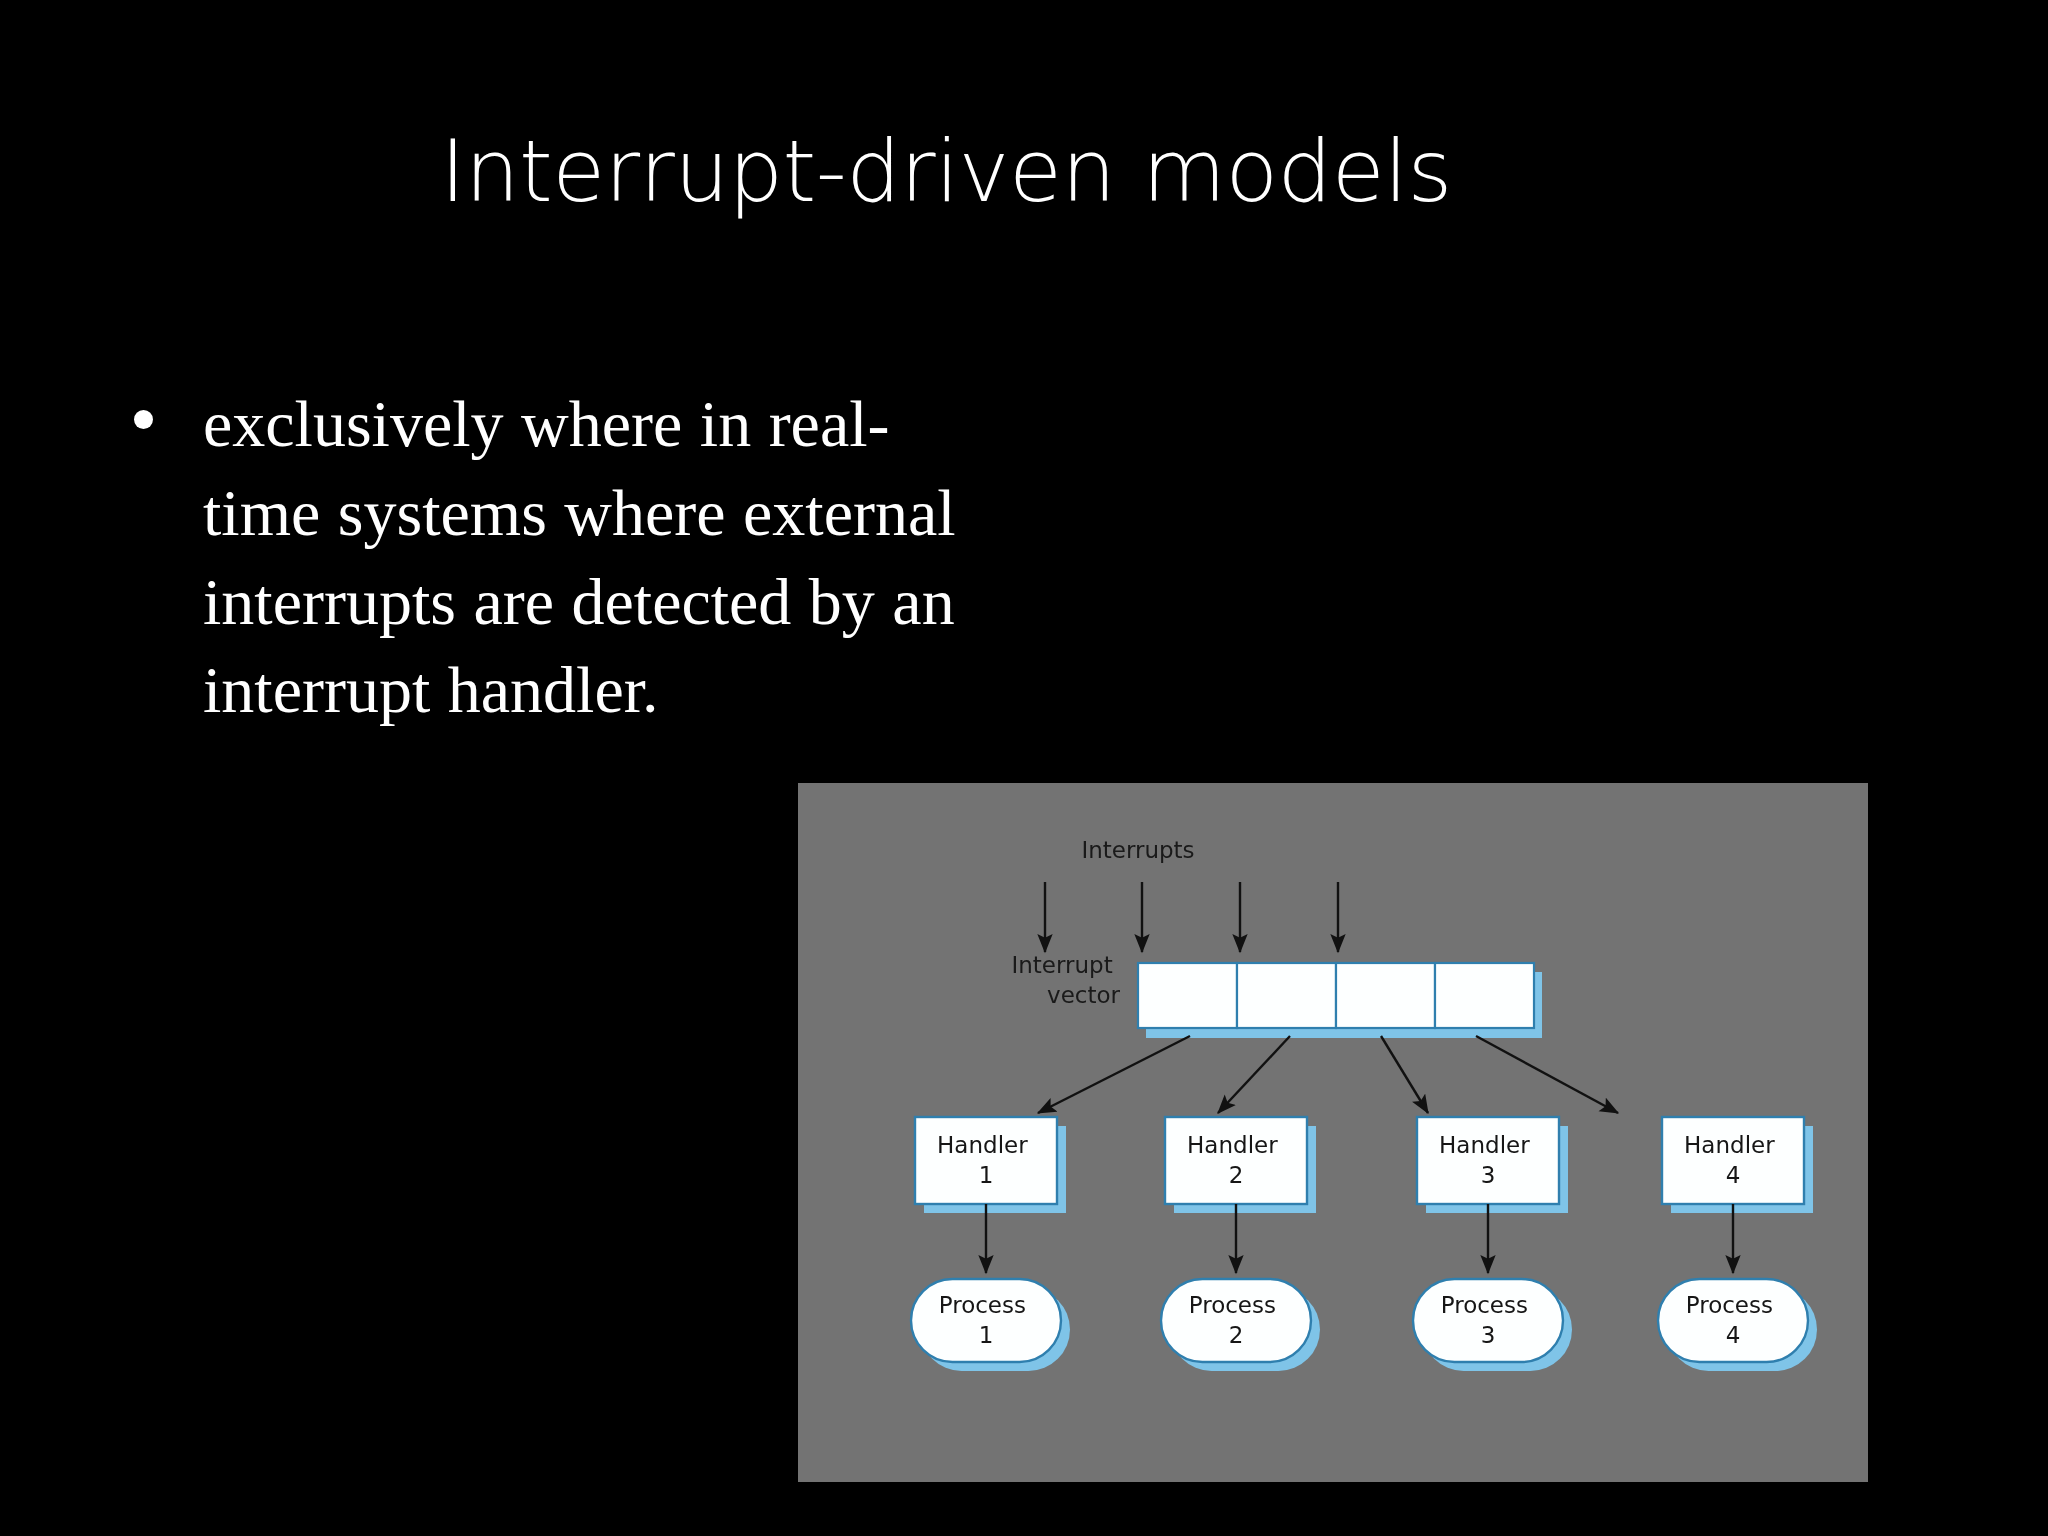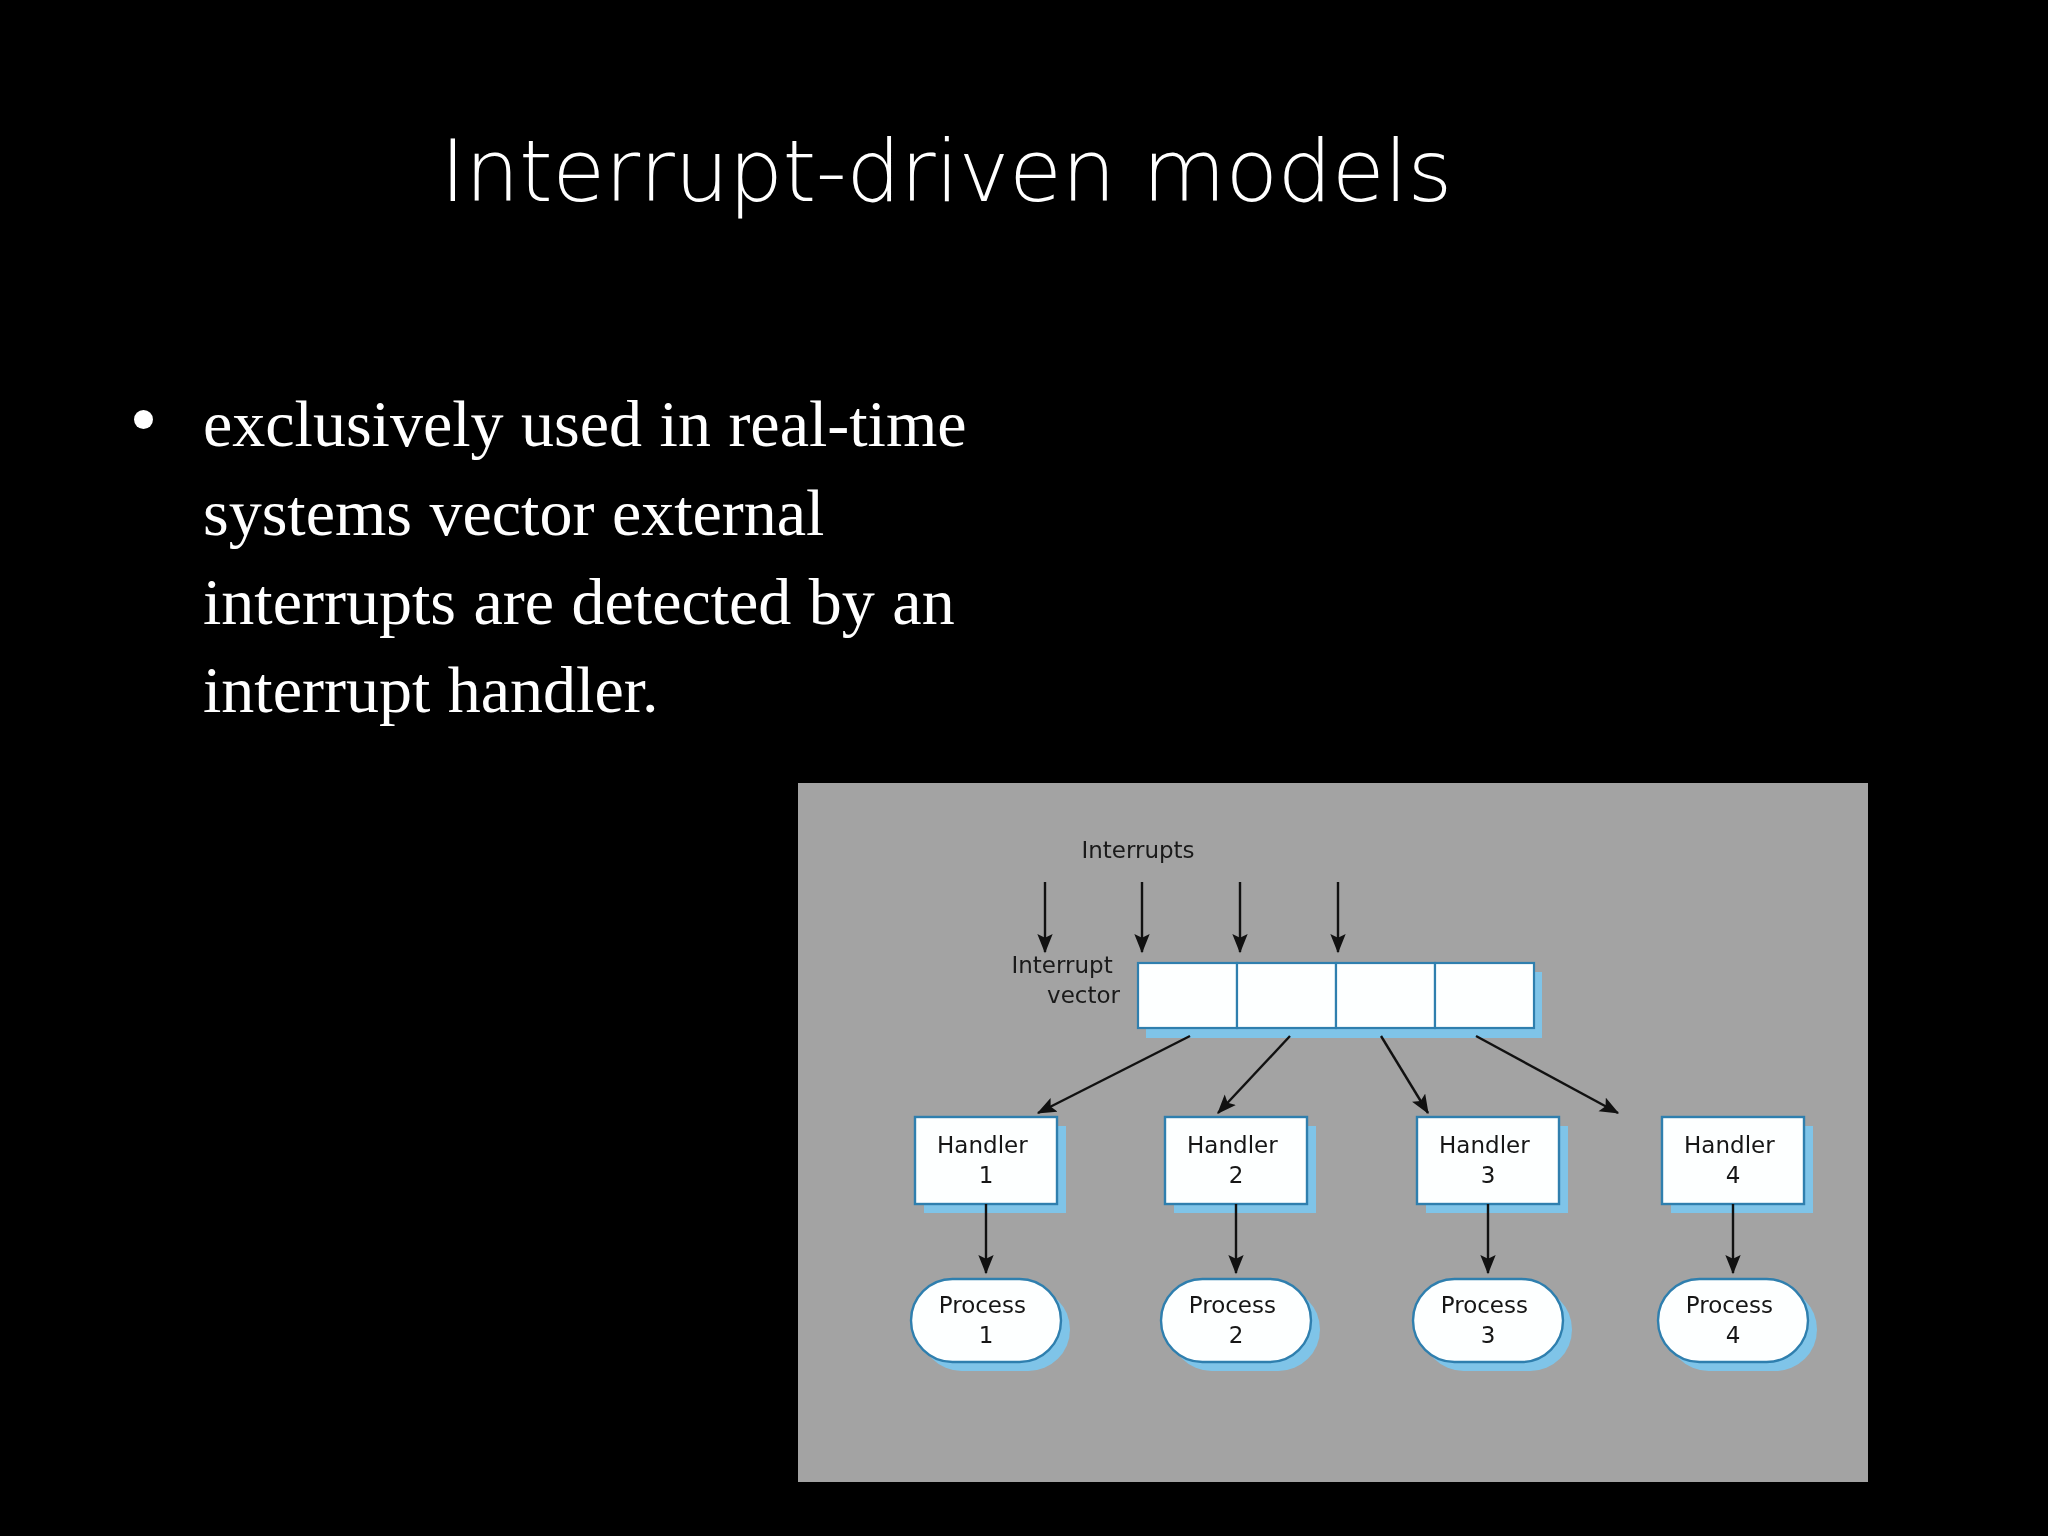--- a/index.html
+++ b/index.html
@@ -68,21 +68,21 @@
     word-spacing: 1px;
   }
 
   
   .diagram-panel {
     position: absolute;
     left: 798px;
     top: 783px;
     width: 1070px;
     height: 699px;
-    background: #a3a3a3;
+    background: #737373;
     overflow: hidden;
   }
   .diagram-svg {
     position: absolute;
     left: 0;
     top: 0;
     width: 1070px;
     height: 699px;
     display: block;
   }
@@ -101,21 +101,21 @@
 </head>
 <body>
 
 <div class="slide">
 
   <div class="slide-title">Interrupt-driven models</div>
 
   <div class="body-block">
     <div class="bullet-row">
       <span class="bullet-dot"></span>
-      <span class="bullet-text">exclusively used in real-time systems vector external interrupts are detected by an interrupt handler.</span>
+      <span class="bullet-text">exclusively where in real-time systems where external interrupts are detected by an interrupt handler.</span>
     </div>
   </div>
 
   <div class="diagram-panel">
     <svg class="diagram-svg" viewBox="0 0 1070 699" xmlns="http://www.w3.org/2000/svg">
       <defs>
         <marker id="arrowhead" markerWidth="9" markerHeight="9" refX="7.5" refY="3.2" orient="auto">
           <path d="M0,0 L8,3.2 L0,6.4 L1.6,3.2 Z" fill="#111111"></path>
         </marker>
       </defs>

